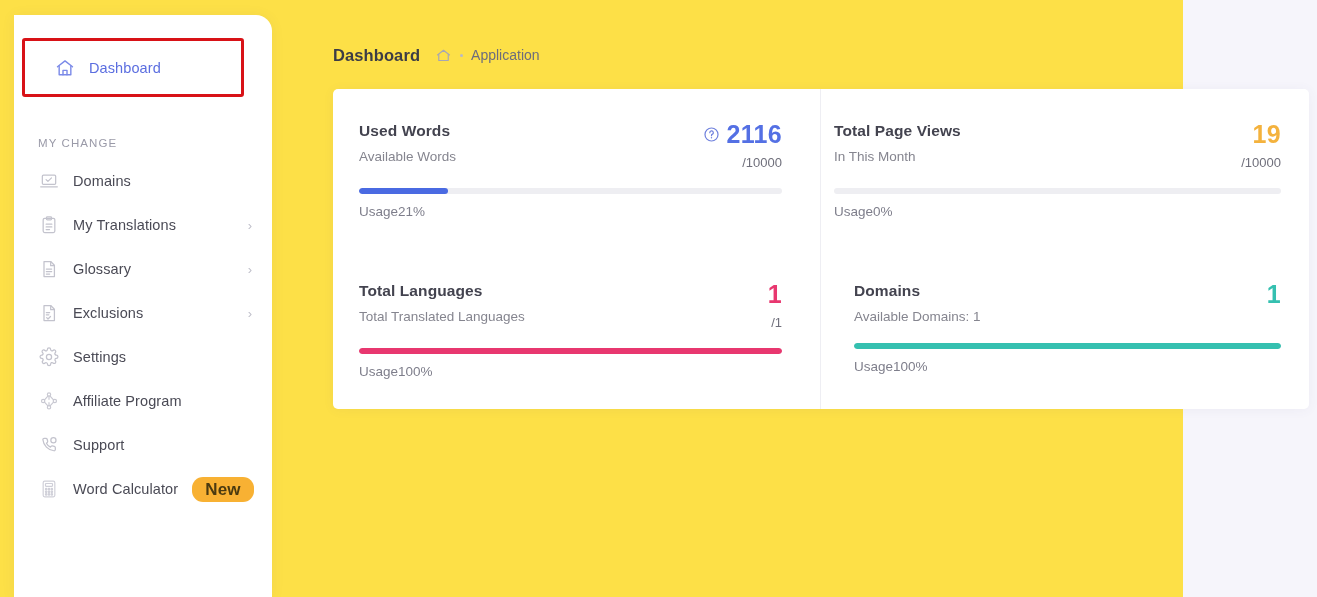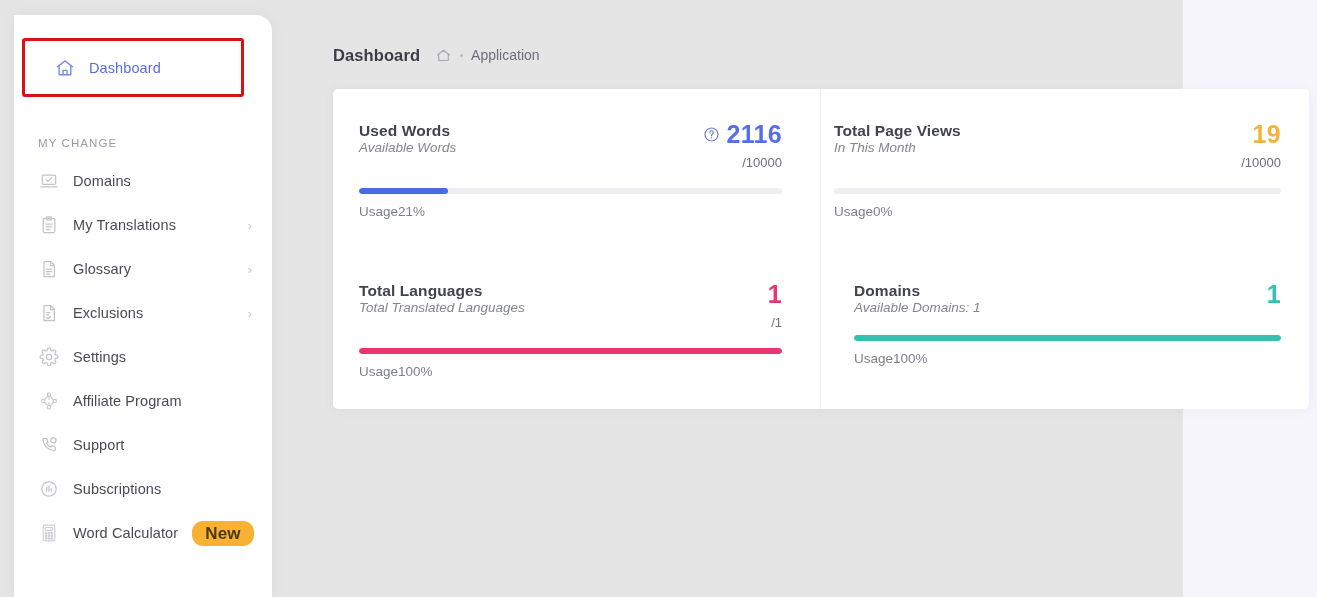--- a/index.html
+++ b/index.html
@@ -10,21 +10,21 @@
     overflow: hidden;
     background: #f6f5fb;
     font-family: "Liberation Sans", sans-serif;
     -webkit-font-smoothing: antialiased;
   }
 
   #app {
     position: relative;
     width: 1183px;
     height: 597px;
-    background: #e5e5e5;
+    background: #fde047;
   }
 
   
   #sidebar {
     position: absolute;
     left: 14px;
     top: 15px;
     width: 258px;
     height: 582px;
     background: #ffffff;
@@ -204,22 +204,21 @@
   }
   .stat-name {
     font-size: 15.5px;
     font-weight: bold;
     color: #43434f;
     letter-spacing: .1px;
   }
   .stat-desc {
     font-size: 13.5px;
     color: #85858f;
-    margin-top: 0;
-    font-style: italic;
+    margin-top: 9px;
   }
   .stat-right { text-align: right; line-height: 1; }
   .stat-valrow { display: flex; align-items: center; justify-content: flex-end; }
   .stat-value {
     font-size: 25px;
     font-weight: bold;
     letter-spacing: .3px;
   }
   .stat-total {
     font-size: 13px;
@@ -342,29 +341,20 @@
     <div class="nav-item">
       <span class="nav-ico">
         <svg width="20" height="20" viewBox="0 0 24 24" fill="none" stroke="#c3c3cd" stroke-width="1.5" stroke-linecap="round" stroke-linejoin="round">
           <path d="M4.6 5.4a1.6 1.6 0 0 1 1.6-1.5h2.1c.7 0 1.3.5 1.5 1.2l.6 2.4a1.5 1.5 0 0 1-.5 1.5l-1 .8a11 11 0 0 0 4.8 4.8l.8-1a1.5 1.5 0 0 1 1.5-.5l2.4.6c.7.2 1.2.8 1.2 1.5v2.1a1.6 1.6 0 0 1-1.7 1.6A15.2 15.2 0 0 1 4.6 5.4z"></path>
           <circle cx="17.3" cy="6.3" r="3.1"></circle>
         </svg>
       </span>
       <span class="nav-label">Support</span>
     </div>
 
-    <div class="nav-item">
-      <span class="nav-ico">
-        <svg width="20" height="20" viewBox="0 0 24 24" fill="none" stroke="#c3c3cd" stroke-width="1.5" stroke-linecap="round" stroke-linejoin="round">
-          <circle cx="12" cy="12" r="8.6"></circle>
-          <path d="M9.3 14.8V10M12 14.8V8.6M14.7 14.8v-3.4"></path>
-        </svg>
-      </span>
-      <span class="nav-label">Subscriptions</span>
-    </div>
 
     <div class="nav-item">
       <span class="nav-ico">
         <svg width="20" height="20" viewBox="0 0 24 24" fill="none" stroke="#cfcfd8" stroke-width="1.4" stroke-linecap="round" stroke-linejoin="round">
           <rect x="5" y="2.6" width="14" height="18.8" rx="1.8"></rect>
           <rect x="7.8" y="5.4" width="8.4" height="3.4" rx=".6"></rect>
           <circle cx="8.6" cy="12.2" r=".9"></circle>
             <circle cx="12" cy="12.2" r=".9"></circle>
             <circle cx="15.4" cy="12.2" r=".9"></circle>
           <circle cx="8.6" cy="15.4" r=".9"></circle>

